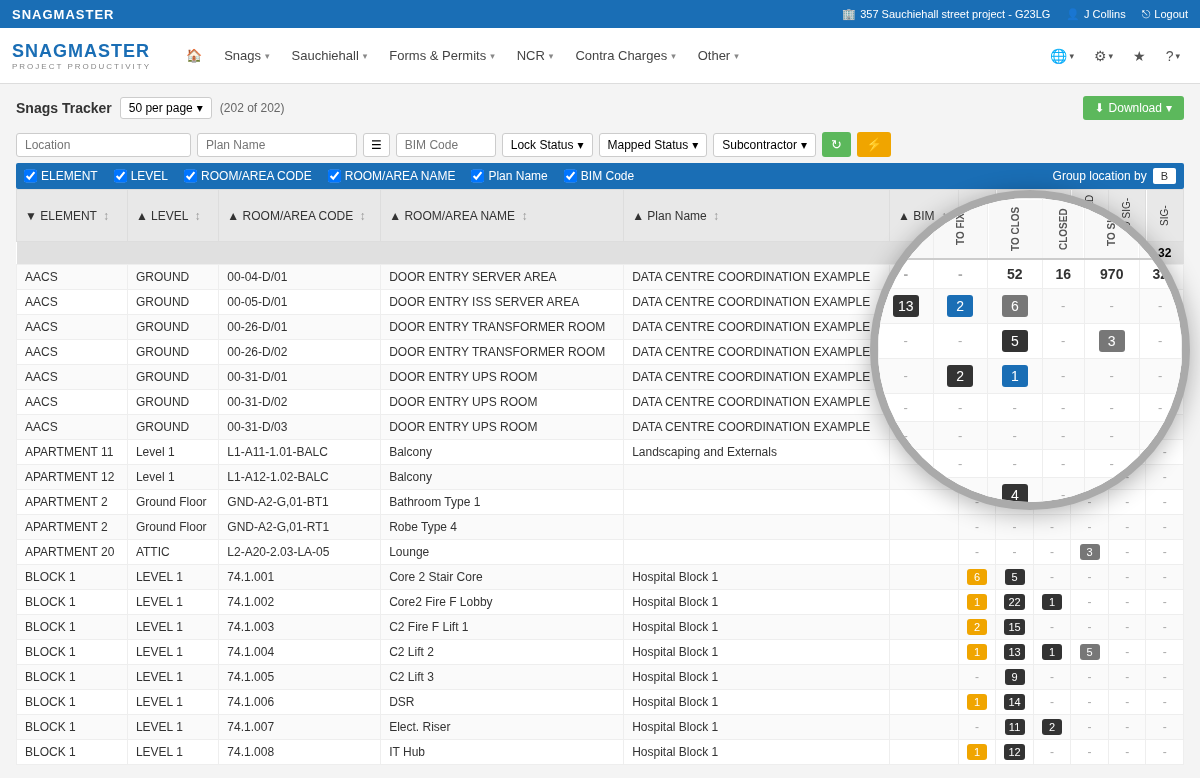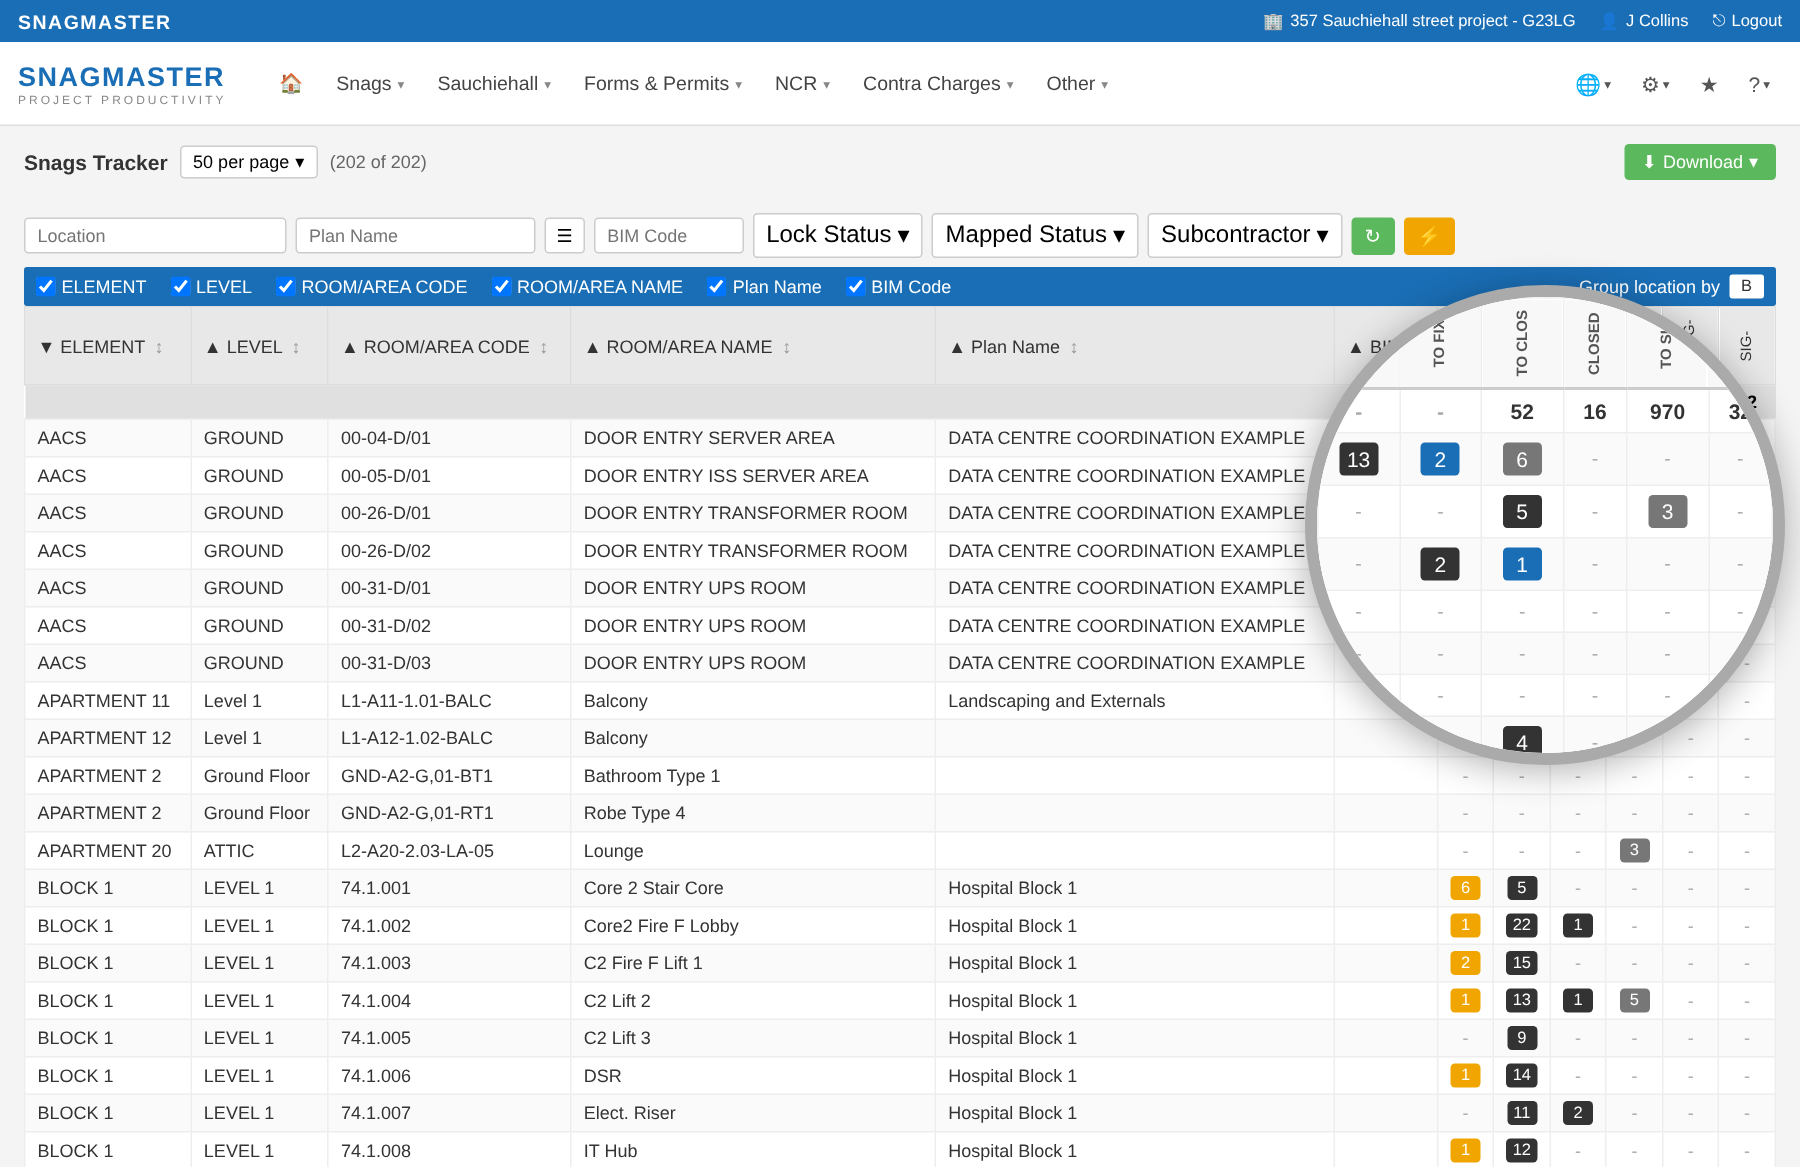--- a/index.html
+++ b/index.html
@@ -56,21 +56,21 @@
     #navbar .nav-right .icon-btn .caret { font-size: 9px; }
 
     
     #main { padding: 12px 16px; }
 
     
     .tracker-header {
       display: flex;
       align-items: center;
       justify-content: space-between;
-      margin-bottom: 22px;
+      margin-bottom: 12px;
     }
     .tracker-header .left { display: flex; align-items: center; gap: 8px; }
     .tracker-title { font-size: 14px; font-weight: bold; color: #333; }
     .per-page-btn {
       background: white;
       border: 1px solid #ccc;
       border-radius: 3px;
       padding: 3px 8px;
       font-size: 12px;
       cursor: pointer;
@@ -125,21 +125,21 @@
       border-radius: 3px;
       padding: 4px 7px;
       cursor: pointer;
       font-size: 12px;
     }
     .filter-dropdown {
       border: 1px solid #ccc;
       background: white;
       border-radius: 3px;
       padding: 4px 8px;
-      font-size: 16px;
+      font-size: 12px;
       cursor: pointer;
       display: flex;
       align-items: center;
       gap: 4px;
     }
     .refresh-btn {
       background: #5cb85c;
       color: white;
       border: none;
       border-radius: 3px;

